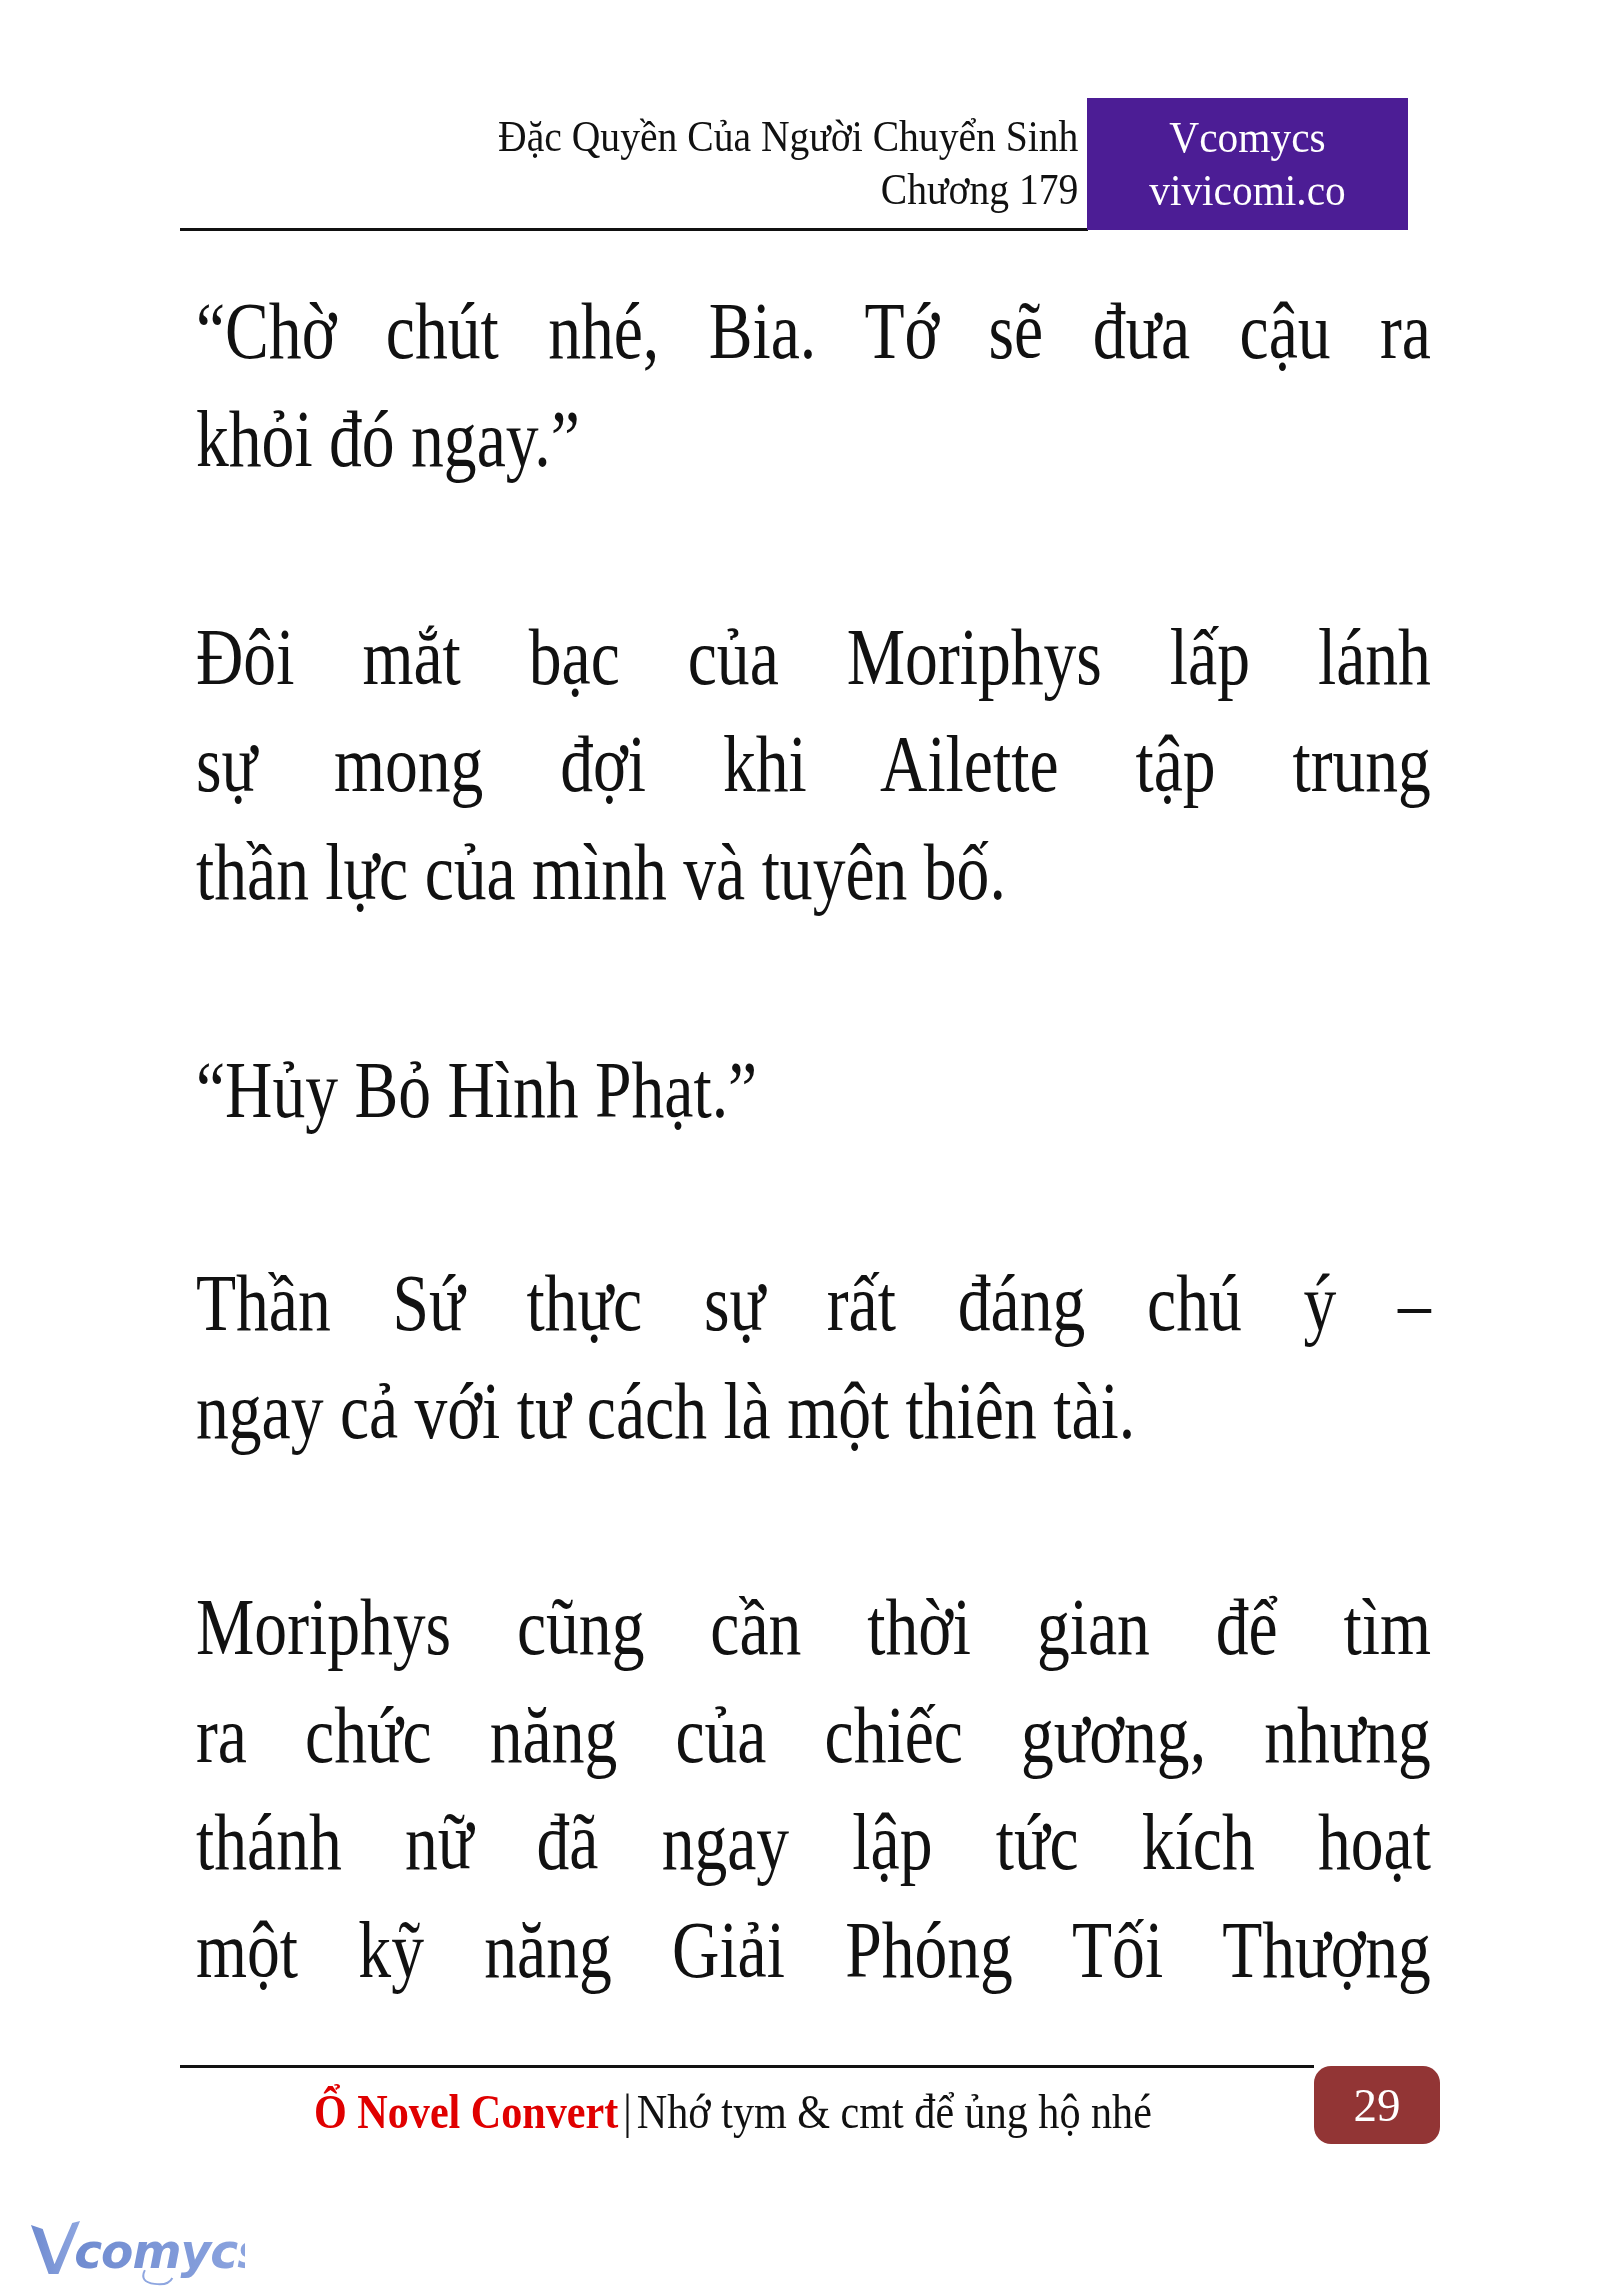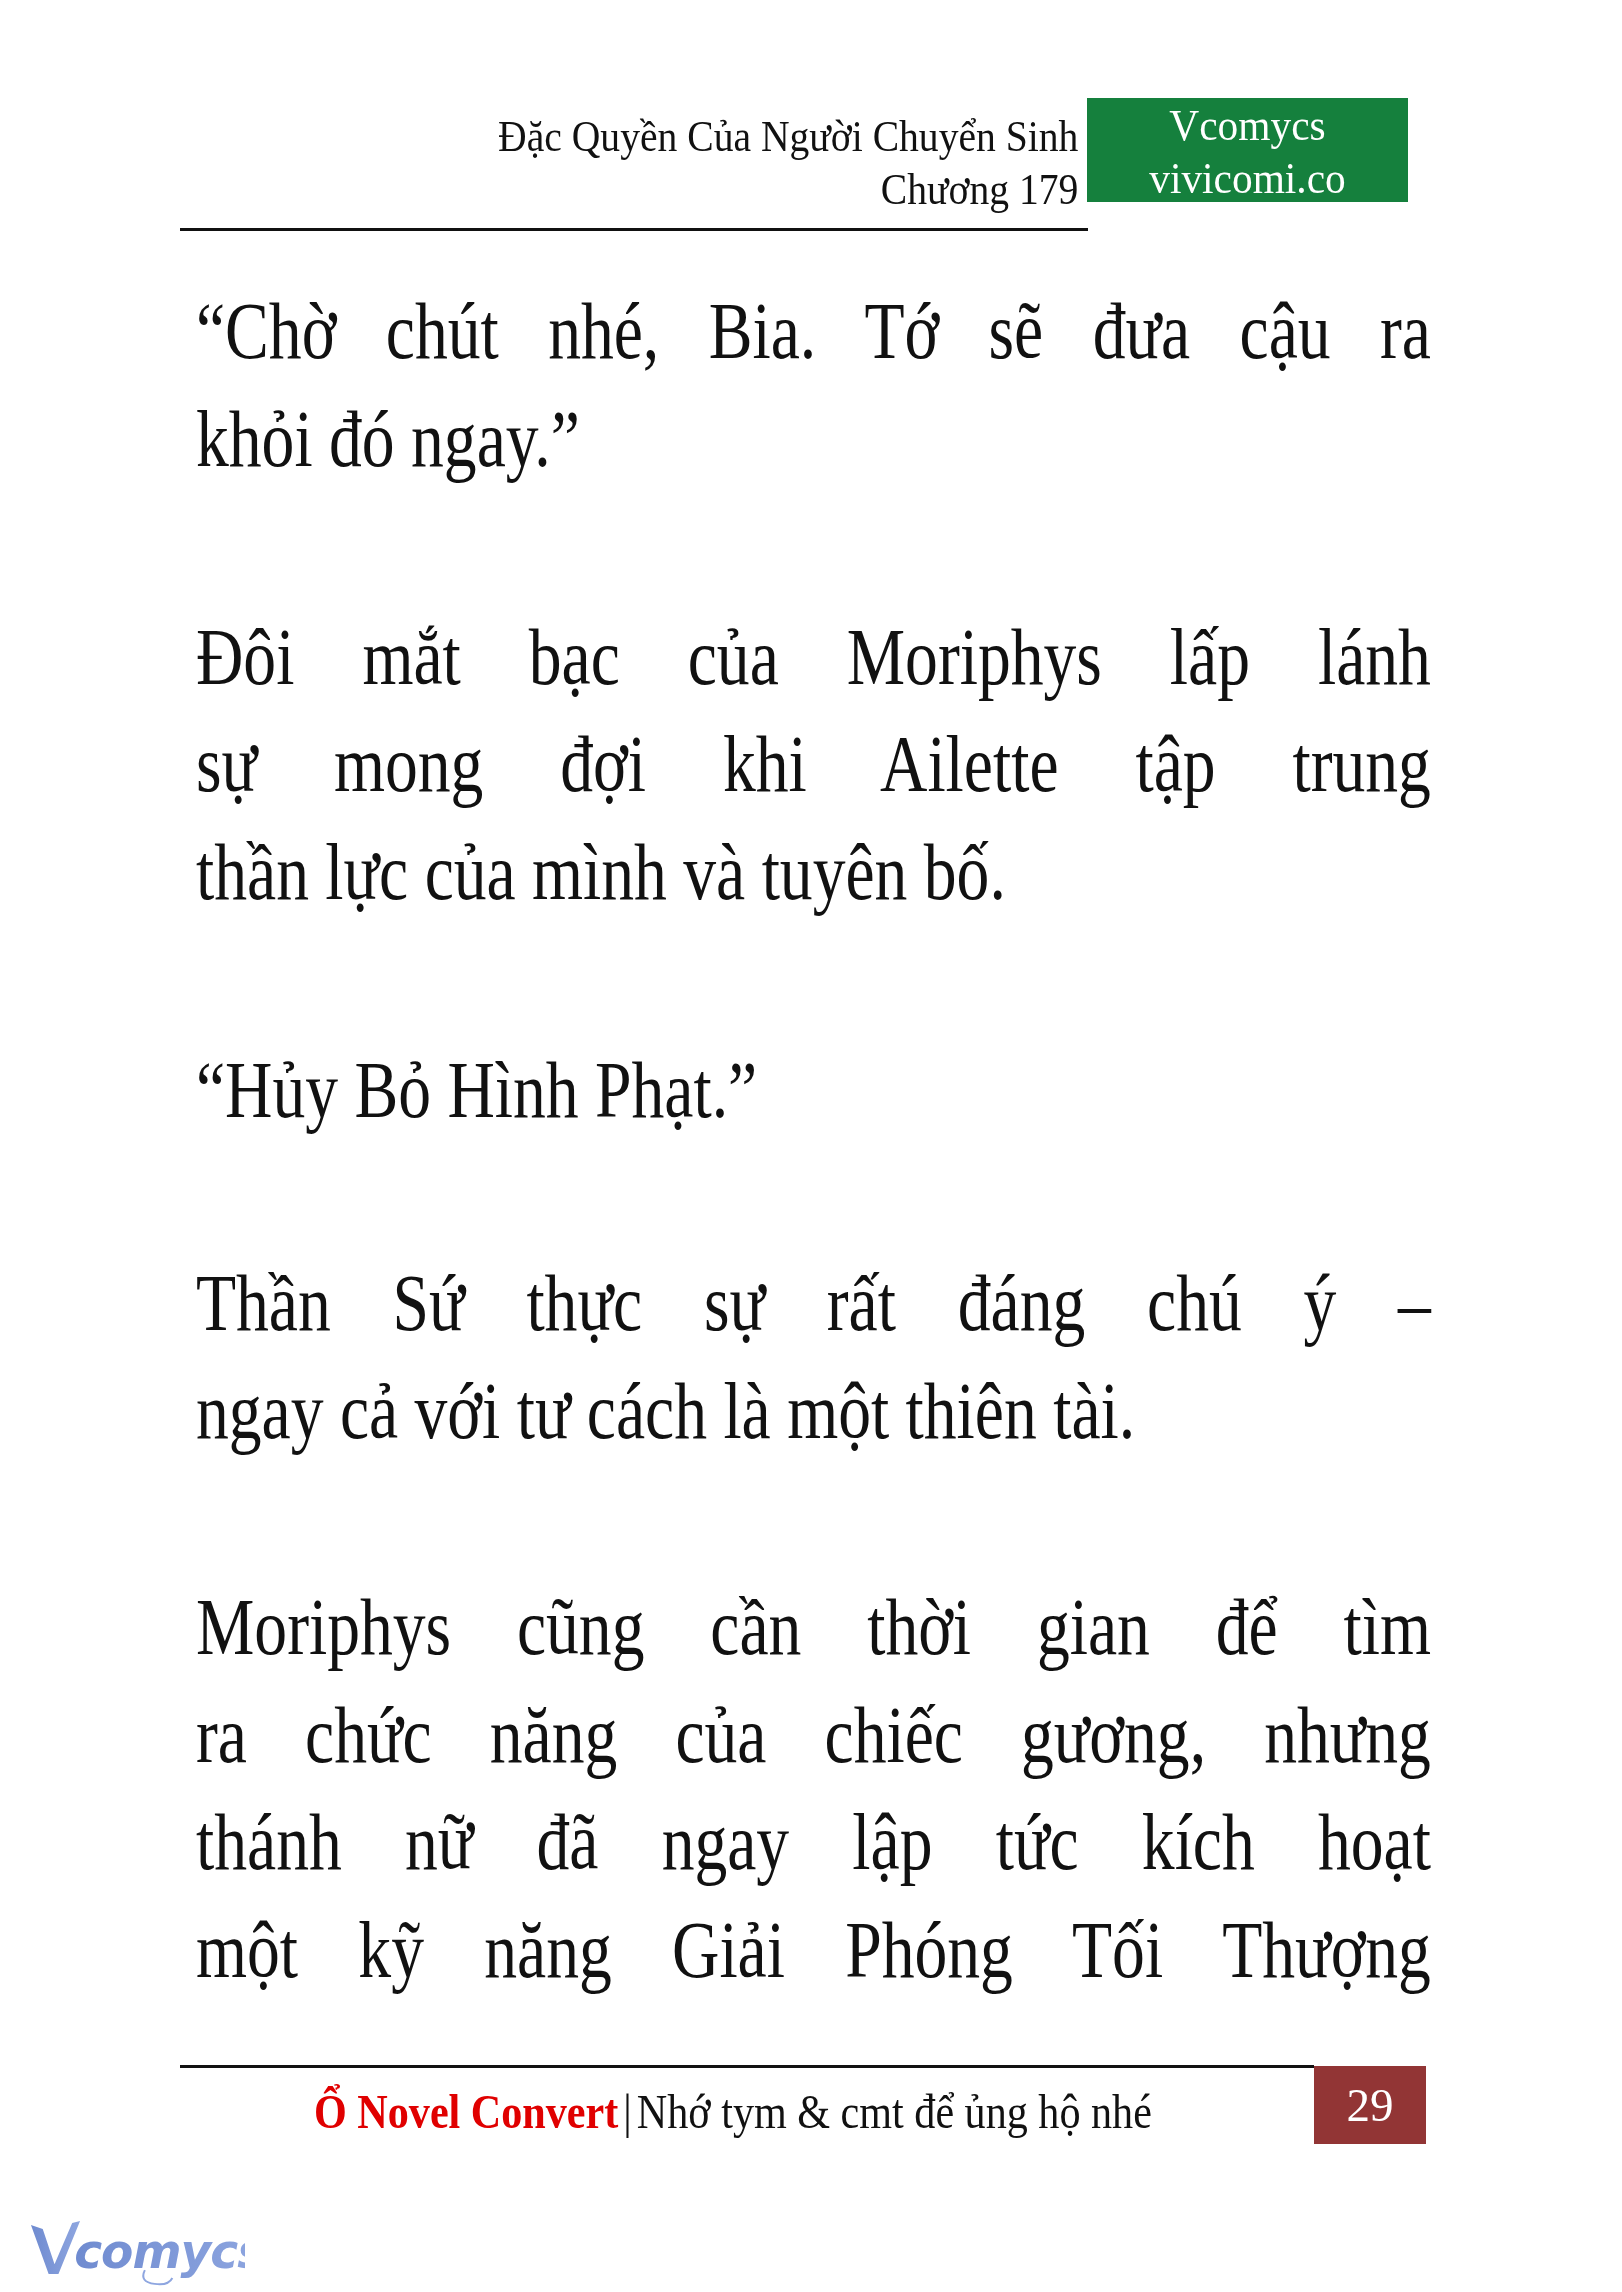--- a/index.html
+++ b/index.html
@@ -3,39 +3,39 @@
 <meta charset="utf-8">
 <style>
   html, body { margin: 0; padding: 0; background: #ffffff; }
   body { width: 1622px; height: 2293px; position: relative; overflow: hidden;
          font-family: "Liberation Serif", "DejaVu Serif", serif; color: #111; }
 
   
   .hdr-text { position: absolute; right: 544px; top: 110px; text-align: right;
               font-size: 45px; line-height: 53px; transform-origin: right top; transform: scaleX(0.88); white-space: nowrap; }
   .hdr-rule { position: absolute; left: 180px; top: 228px; width: 908px; height: 2.9px; background: #111; }
-  .hdr-box { position: absolute; left: 1087px; top: 98px; width: 321px; height: 104px; background: #15803d;
-             color: #fff; text-align: center; font-size: 45px; line-height: 53px; box-sizing: border-box; padding-top: 1px; }
+  .hdr-box { position: absolute; left: 1087px; top: 98px; width: 321px; height: 132px; background: #4c1d95;
+             color: #fff; text-align: center; font-size: 45px; line-height: 53px; box-sizing: border-box; padding-top: 13px; }
   .hdr-box span { display: block; transform: scaleX(0.92); }
 
   
   .body-wrap { position: absolute; left: 196px; top: 0; width: 1235px; }
   .line { position: absolute; left: 0; width: 1506px; font-size: 80px; line-height: 80px; white-space: nowrap;
           transform-origin: left top; transform: scaleX(0.82); }
   .line.j { text-align: justify; text-align-last: justify; }
 
   
   .ftr-rule { position: absolute; left: 180px; top: 2065px; width: 1134px; height: 2.9px; background: #111; }
   .ftr-text { position: absolute; left: 314px; top: 2082px; font-size: 49px; line-height: 59px; white-space: nowrap;
               transform-origin: left top; transform: scaleX(0.86); }
   .ftr-brand { color: #e00000; font-weight: bold; }
   .ftr-sep { color: #111; margin: 0 5.9px; }
   .ftr-note { color: #111; }
-  .ftr-page { position: absolute; left: 1314px; top: 2066px; width: 112px; height: 78px; background: #923535;
-              color: #fff; font-size: 47px; line-height: 78px; text-align: center; }
+  .ftr-page { position: absolute; left: 1314px; top: 2066px; width: 126px; height: 78px; background: #923535;
+              color: #fff; font-size: 47px; line-height: 78px; text-align: center; border-radius: 17px; }
 
   .logo { position: absolute; left: 29px; top: 2213px; width: 216px; height: 74px; }
 </style>
 </head>
 <body>
 
 <div class="hdr-text">
   <div>Đặc Quyền Của Người Chuyển Sinh</div>
   <div>Chương 179</div>
 </div>

